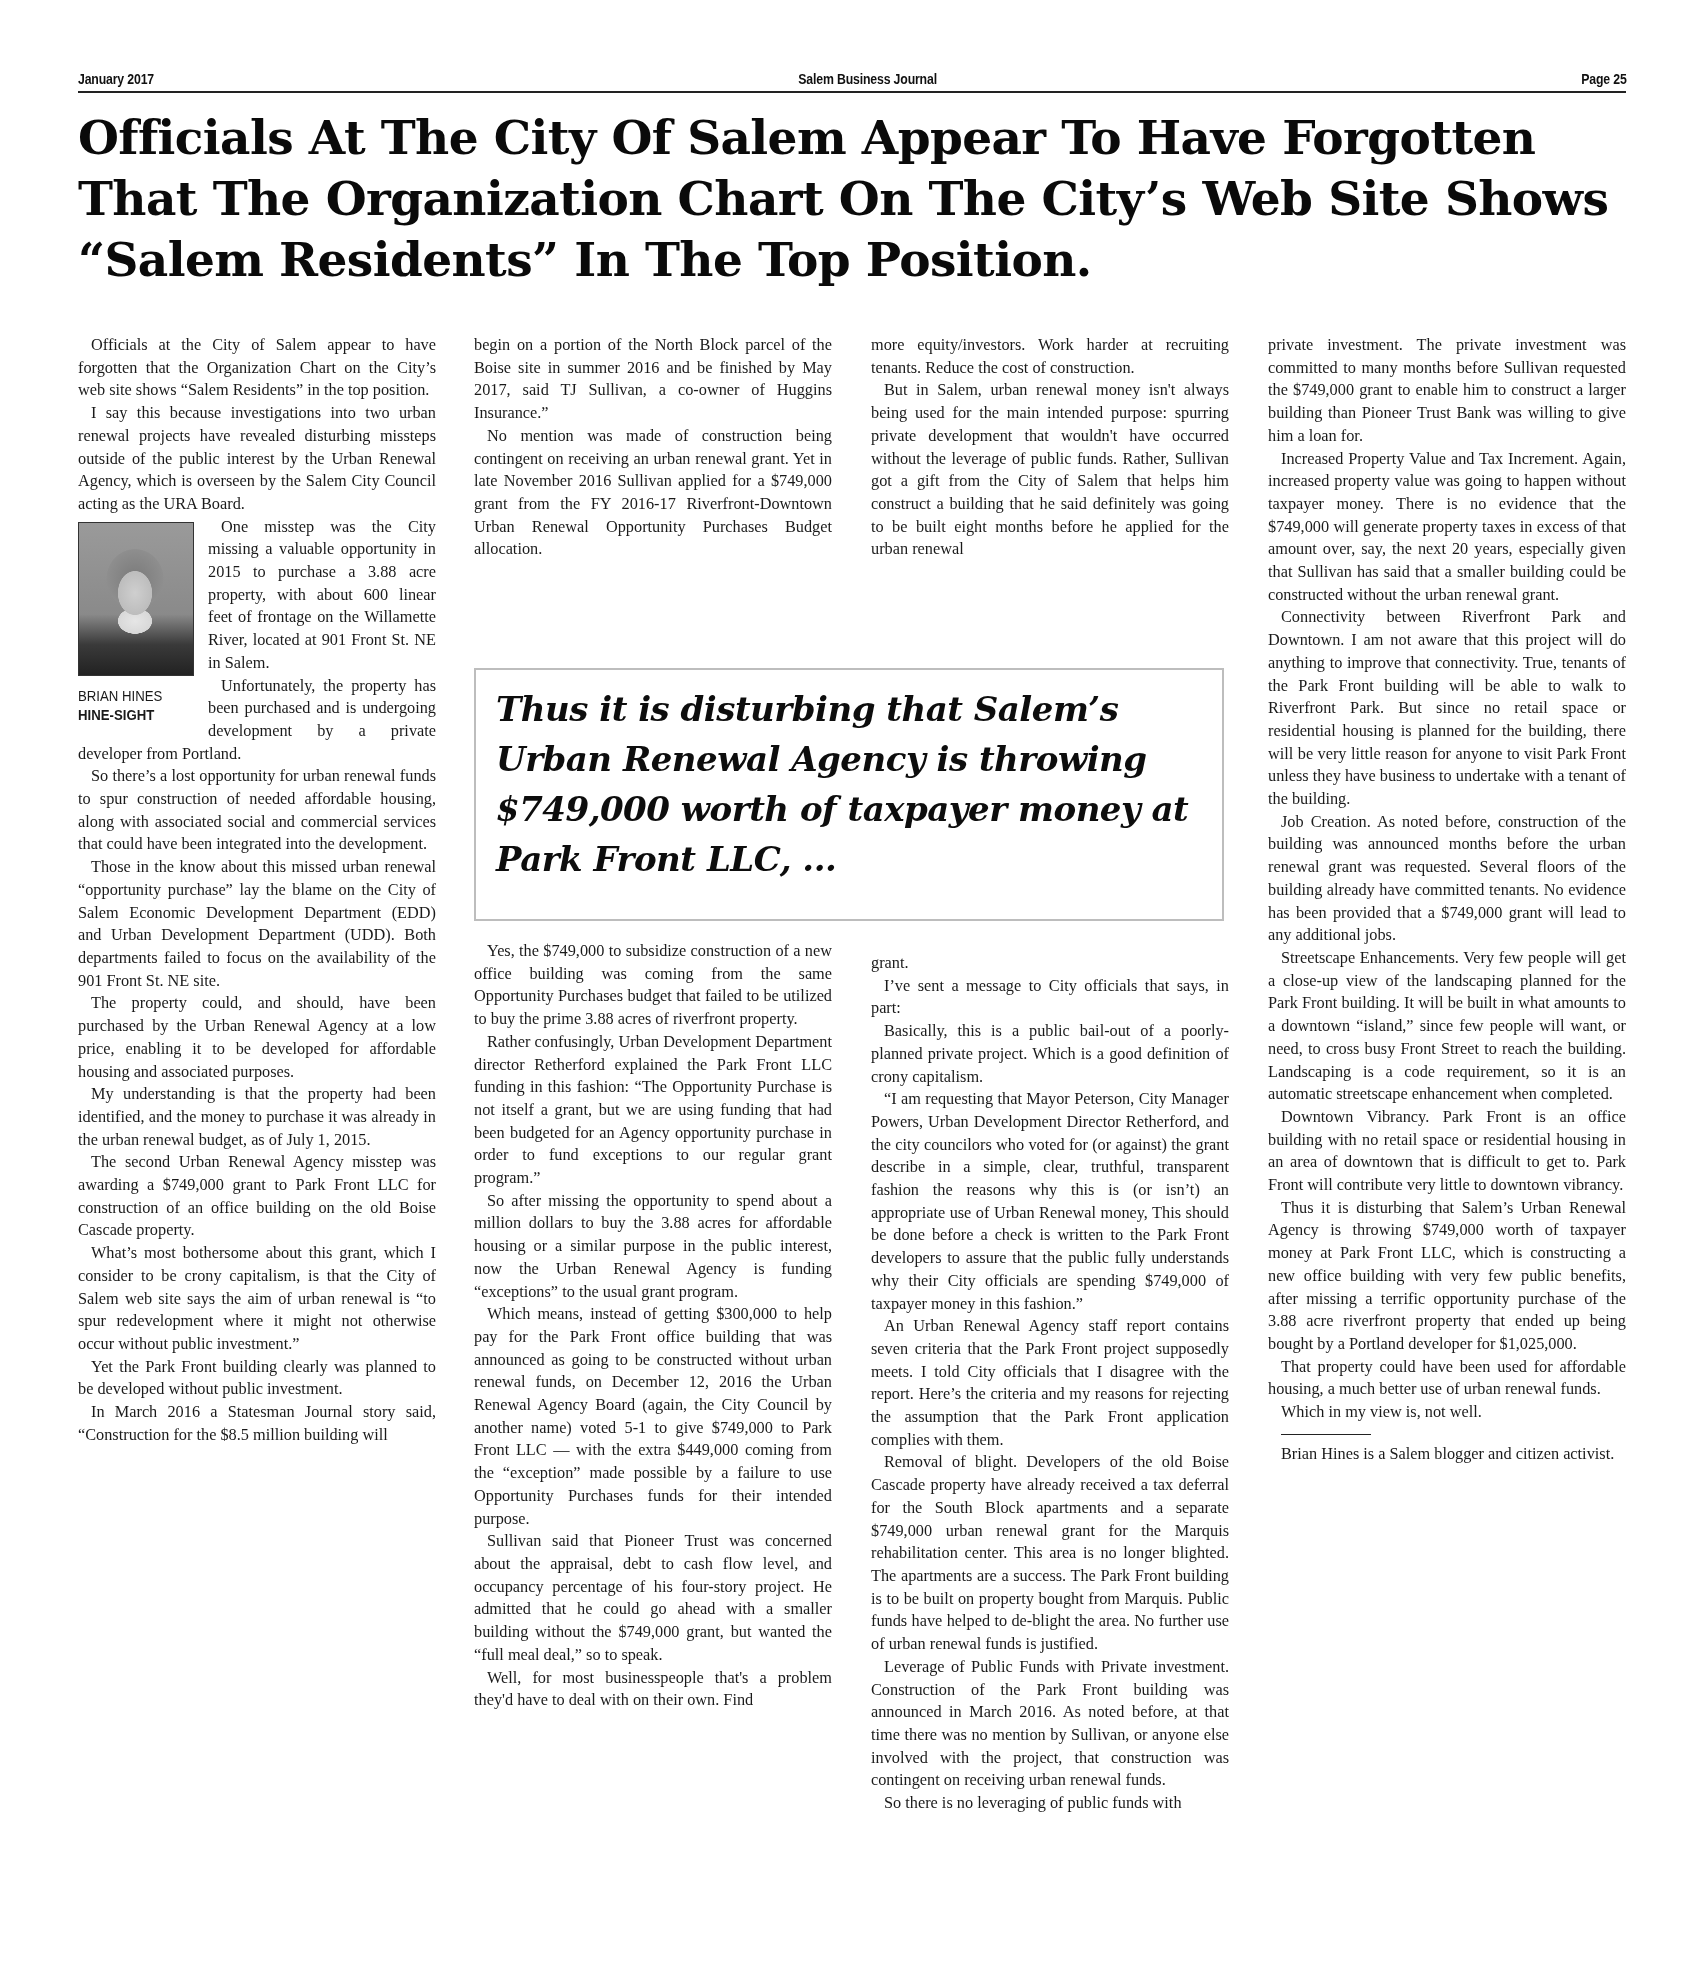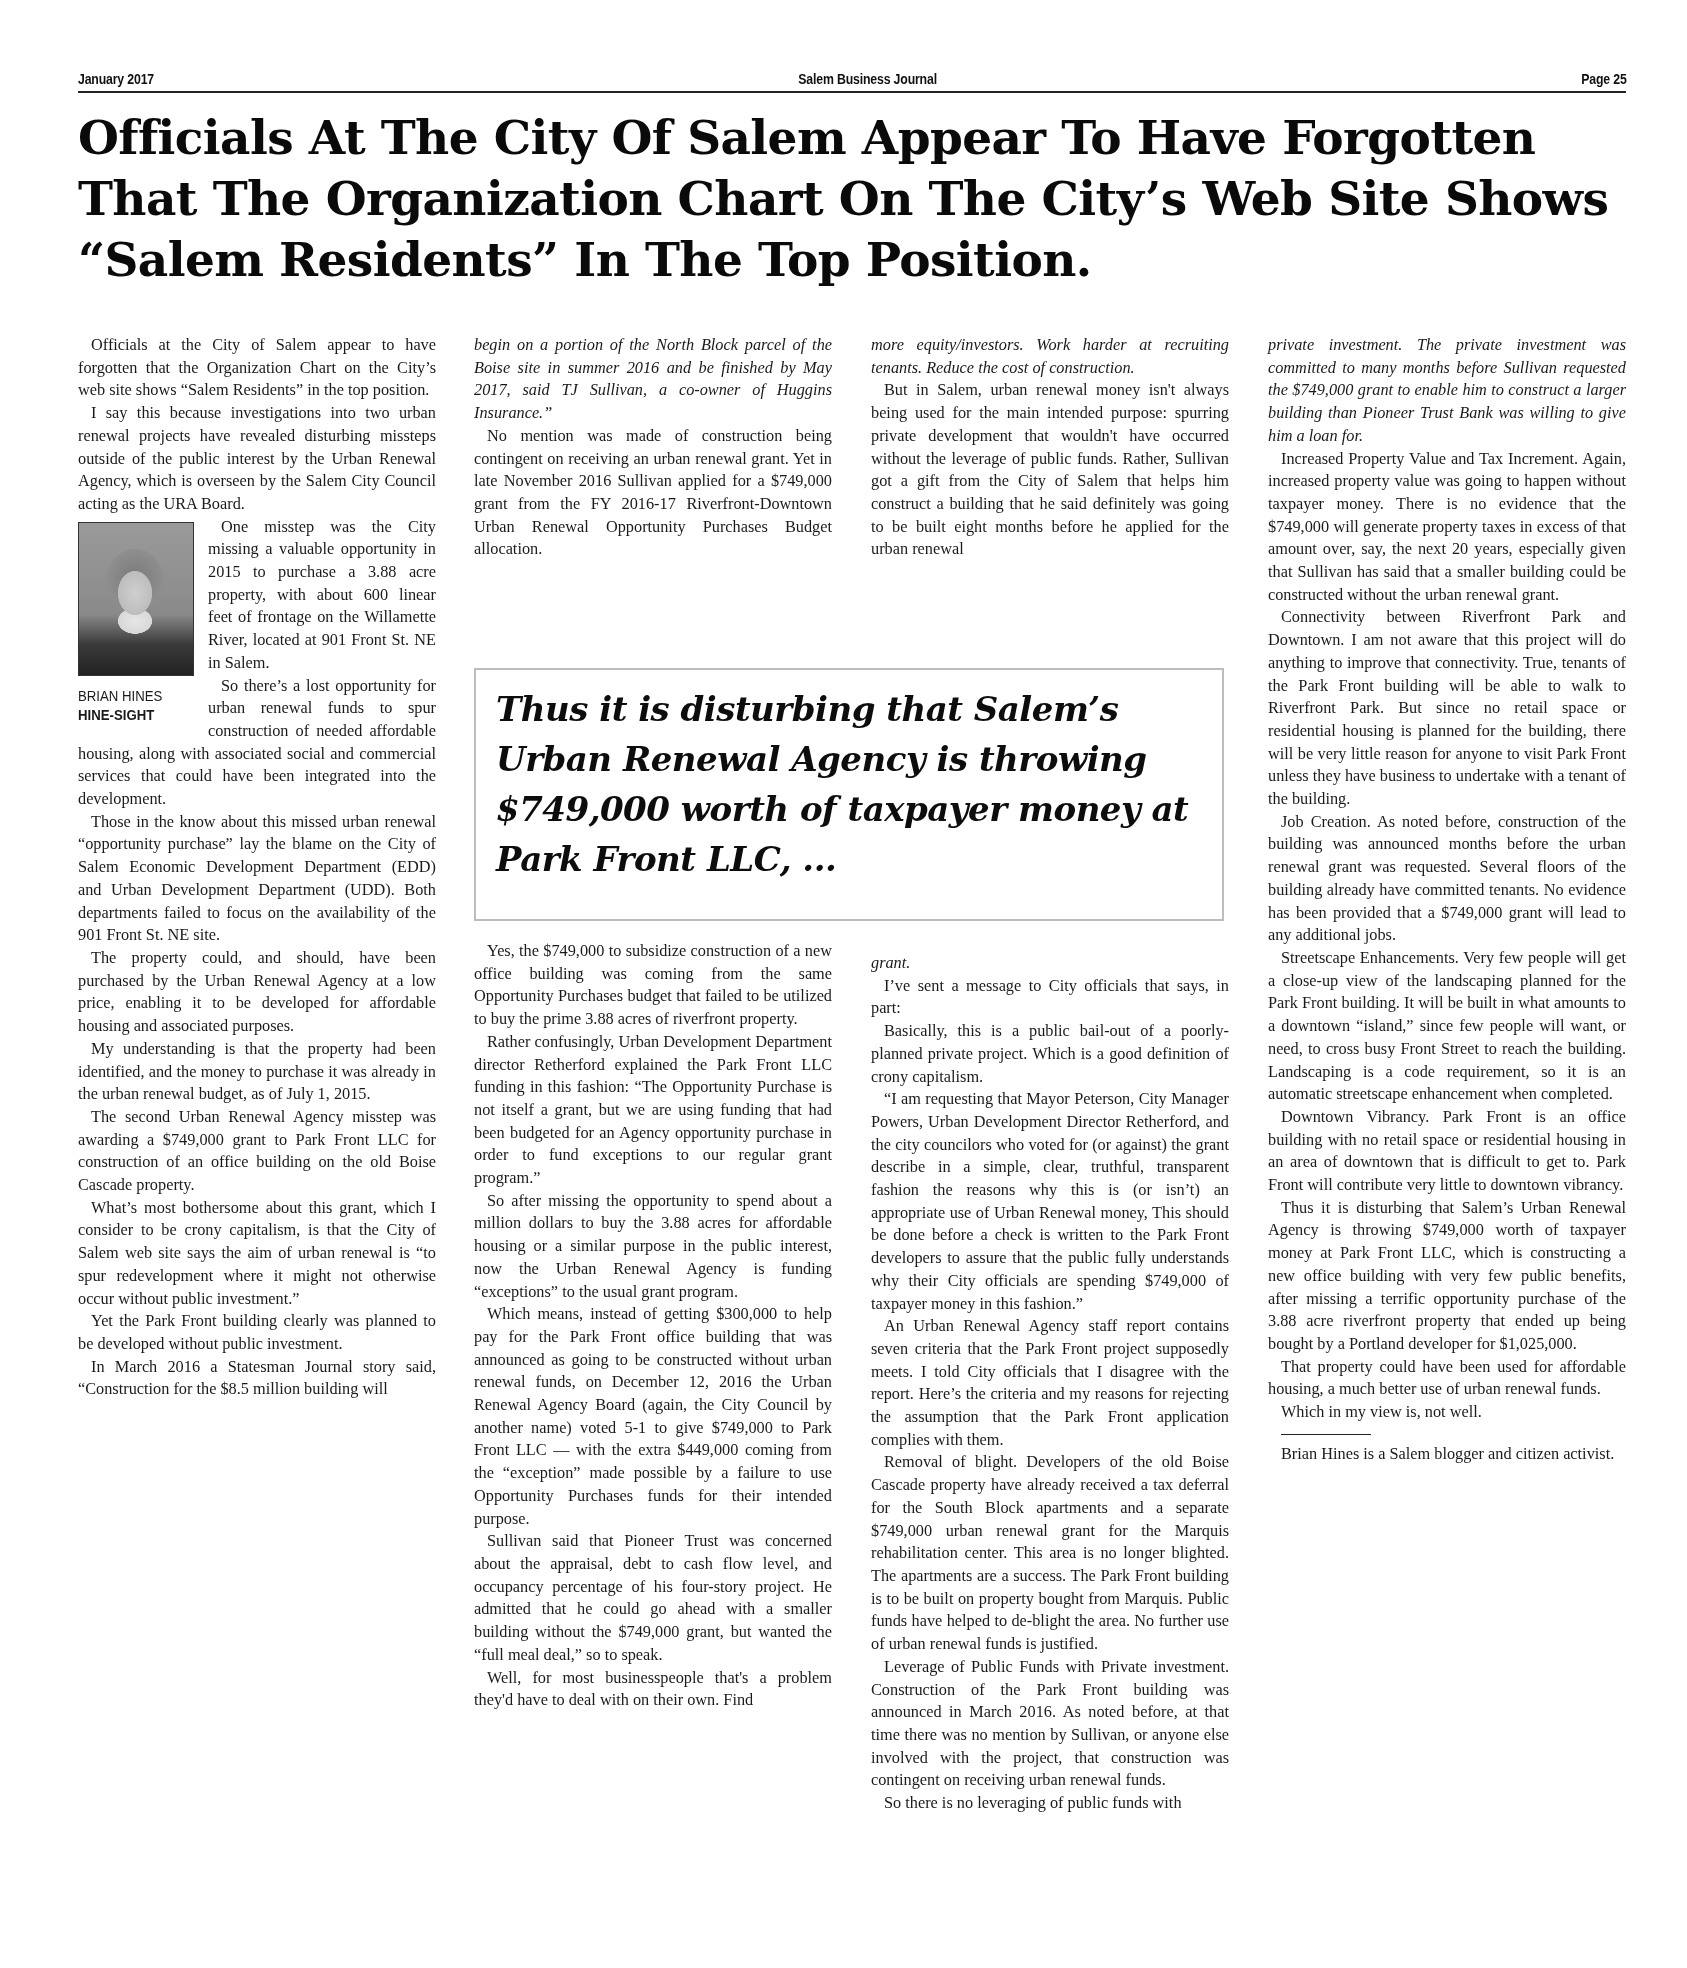--- a/index.html
+++ b/index.html
@@ -9,21 +9,21 @@
     font-family: "Liberation Sans", sans-serif; font-weight: bold; font-size: 15px;
     transform: scaleX(0.82); transform-origin: left; width: 122%; letter-spacing: -0.2px;
     padding-bottom: 2px; }
   .rule { border-top: 2px solid #222; margin-top: 2px; }
   .headline { font-family: "DejaVu Serif", serif; font-weight: bold; font-size: 47px;
     line-height: 61px; margin: 14px 0 0 0; letter-spacing: -0.6px; color: #0a0a0a; }
   .cols { position: absolute; top: 264px; left: 0; width: 1548px; }
   .col { position: absolute; top: 0; width: 358px; font-family: "Liberation Serif", serif;
     font-size: 16.3px; line-height: 22.7px; text-align: justify; color: #1a1a1a; }
   .col p { margin: 0; text-indent: 13px; }
-  .col p.noindent { text-indent: 0; font-style: italic; }
+  .col p.noindent { text-indent: 0; }
   .c1 { left: 0; } .c2 { left: 396px; } .c3 { left: 793px; } .c4 { left: 1190px; }
   .photo-block { float: left; width: 118px; margin: 6px 12px 4px 0; }
   .photo { width: 114px; height: 152px; border: 1px solid #333;
     background: radial-gradient(ellipse 28px 36px at 56px 70px, #cfcfcf 0%, #bdbdbd 60%, transparent 62%),
                 radial-gradient(ellipse 24px 18px at 56px 98px, #e6e6e6 0%, #d8d8d8 70%, transparent 72%),
                 radial-gradient(ellipse 40px 42px at 56px 56px, #7a7a7a 0%, #8e8e8e 70%, transparent 72%),
                 linear-gradient(180deg, #9a9a9a 0%, #8a8a8a 60%, #3a3a3a 80%, #222 100%); }
   .byline-name { font-family: "Liberation Sans", sans-serif; font-size: 15px; margin-top: 10px; line-height: 19px; transform: scaleX(0.88); transform-origin: left; }
   .byline-col { font-family: "Liberation Sans", sans-serif; font-weight: bold; font-size: 15px; line-height: 20px; transform: scaleX(0.88); transform-origin: left; }
   .pullquote { position: absolute; top: 334px; left: 396px; width: 750px; height: 253px;
@@ -48,20 +48,21 @@
 
     <div class="col c1">
       <p>Officials at the City of Salem appear to have forgotten that the Organization Chart on the City’s web site shows “Salem Residents” in the top position.</p>
       <p>I say this because investigations into two urban renewal projects have revealed disturbing missteps outside of the public interest by the Urban Renewal Agency, which is overseen by the Salem City Council acting as the URA Board.</p>
       <div class="photo-block">
         <div class="photo"></div>
         <div class="byline-name">BRIAN HINES</div>
         <div class="byline-col">HINE-SIGHT</div>
       </div>
       <p>One misstep was the City missing a valuable opportunity in 2015 to purchase a 3.88 acre property, with about 600 linear feet of frontage on the Willamette River, located at 901 Front St. NE in Salem.</p>
+      <p>Unfortunately, the property has been purchased and is undergoing development by a private developer from Portland.</p>
       <p>So there’s a lost opportunity for urban renewal funds to spur construction of needed affordable housing, along with associated social and commercial services that could have been integrated into the development.</p>
       <p>Those in the know about this missed urban renewal “opportunity purchase” lay the blame on the City of Salem Economic Development Department (EDD) and Urban Development Department (UDD). Both departments failed to focus on the availability of the 901 Front St. NE site.</p>
       <p>The property could, and should, have been purchased by the Urban Renewal Agency at a low price, enabling it to be developed for affordable housing and associated purposes.</p>
       <p>My understanding is that the property had been identified, and the money to purchase it was already in the urban renewal budget, as of July 1, 2015.</p>
       <p>The second Urban Renewal Agency misstep was awarding a $749,000 grant to Park Front LLC for construction of an office building on the old Boise Cascade property.</p>
       <p>What’s most bothersome about this grant, which I consider to be crony capitalism, is that the City of Salem web site says the aim of urban renewal is “to spur redevelopment where it might not otherwise occur without public investment.”</p>
       <p>Yet the Park Front building clearly was planned to be developed without public investment.</p>
       <p>In March 2016 a Statesman Journal story said, “Construction for the $8.5 million building will</p>
     </div>
 

